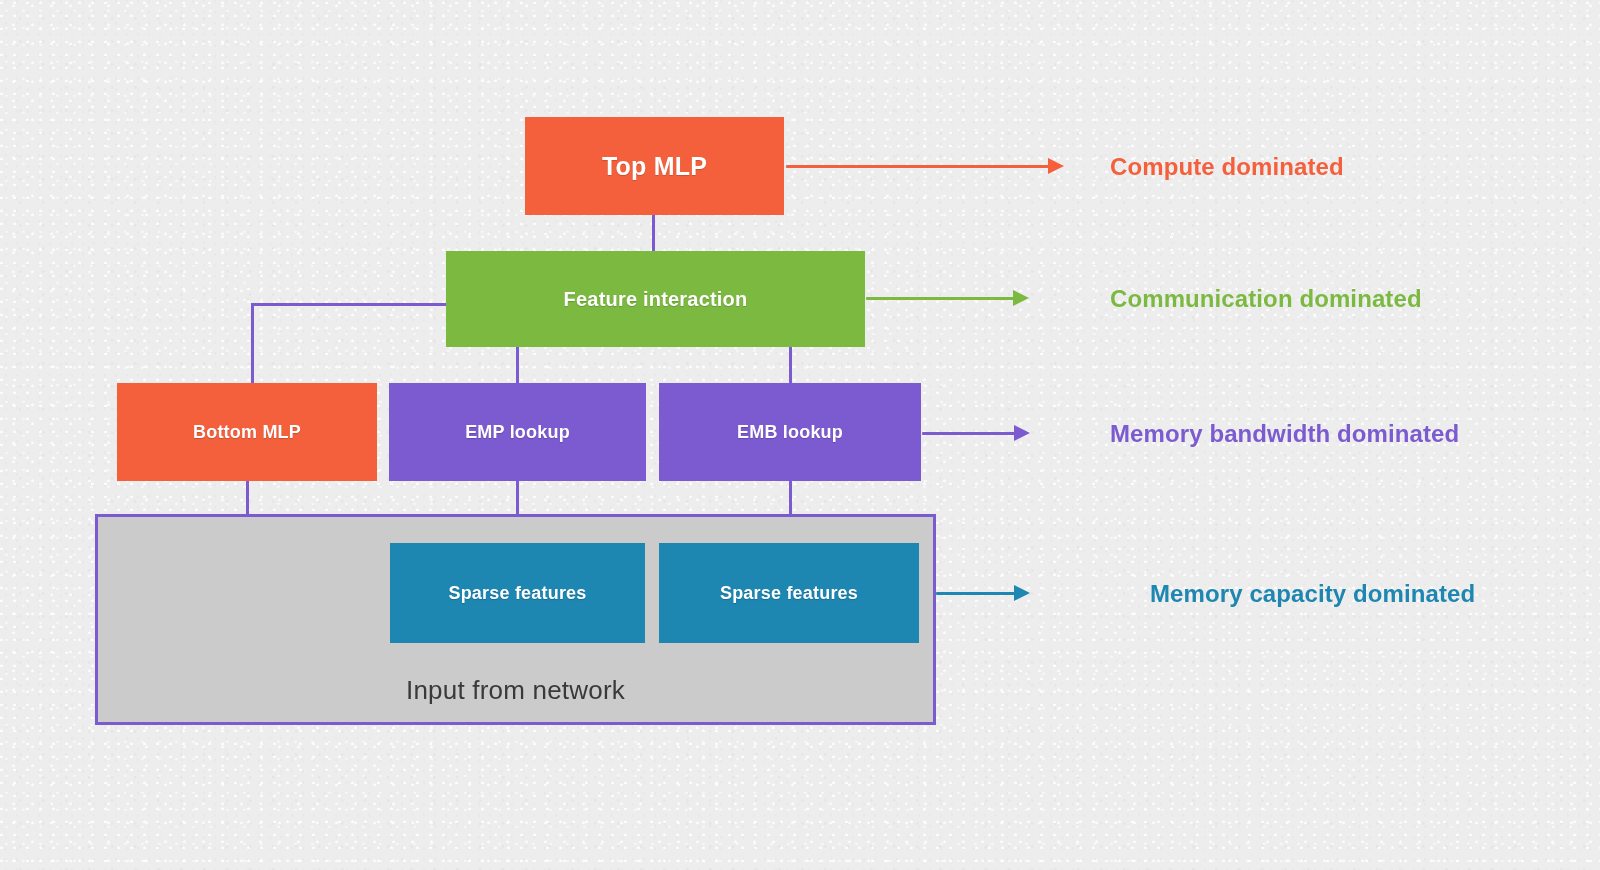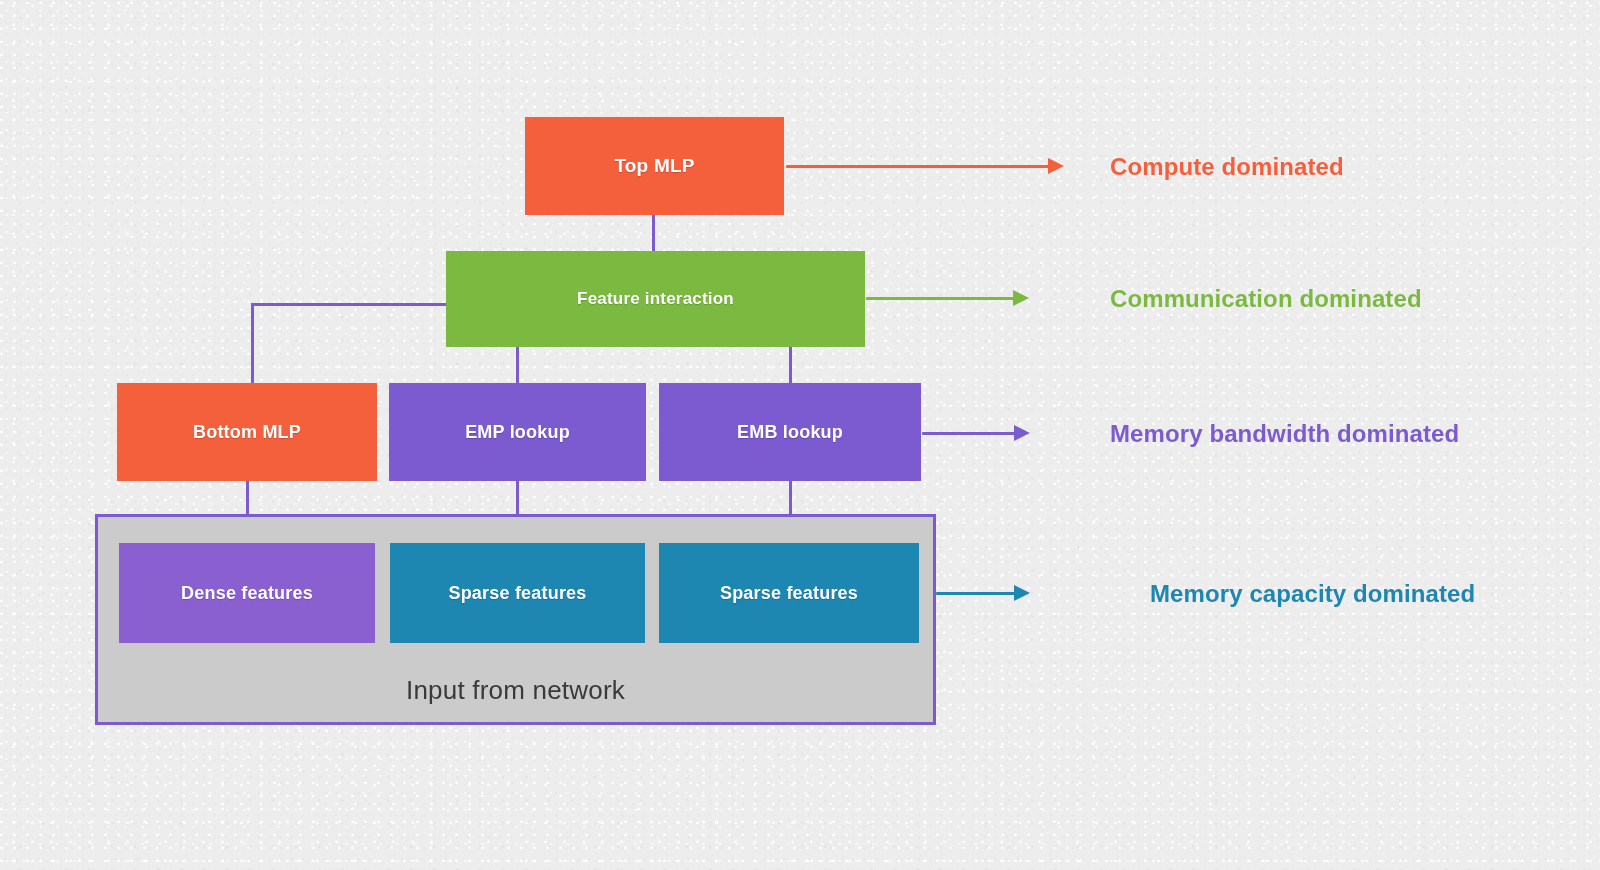--- a/index.html
+++ b/index.html
@@ -31,22 +31,22 @@
     box-sizing: border-box;
     display: flex;
     align-items: center;
     justify-content: center;
     color: #ffffff;
     font-weight: bold;
     letter-spacing: 0.2px;
     text-shadow: 0 1px 1px rgba(0,0,0,0.18);
     z-index: 4;
   }
-  .node-lvl1 { font-size: 19px; }
-  .node-lvl2 { font-size: 17px; }
+  .node-lvl1 { font-size: 25px; }
+  .node-lvl2 { font-size: 20px; }
   .node-lvl3 { font-size: 18px; }
   .node-lvl4 { font-size: 18px; }
 
   
   .conn {
     position: absolute;
     background: #7c5ad0;
     z-index: 2;
   }
 
@@ -132,23 +132,20 @@
   </div>
 
   <div class="node node-lvl3" style="left:389px; top:383px; width:257px; height:98px; background:#7c5ad0;">
     <span>EMP lookup</span>
   </div>
 
   <div class="node node-lvl3" style="left:659px; top:383px; width:262px; height:98px; background:#7c5ad0;">
     <span>EMB lookup</span>
   </div>
 
-  <div class="node node-lvl4" style="left:119px; top:543px; width:256px; height:100px; background:#8a5fd0;">
-    <span>Dense features</span>
-  </div>
 
   <div class="node node-lvl4" style="left:390px; top:543px; width:255px; height:100px; background:#1d86b1;">
     <span>Sparse features</span>
   </div>
 
   <div class="node node-lvl4" style="left:659px; top:543px; width:260px; height:100px; background:#1d86b1;">
     <span>Sparse features</span>
   </div>
 
   <div class="annot" style="left:0; top:0; width:1600px; height:870px; pointer-events:none;">

